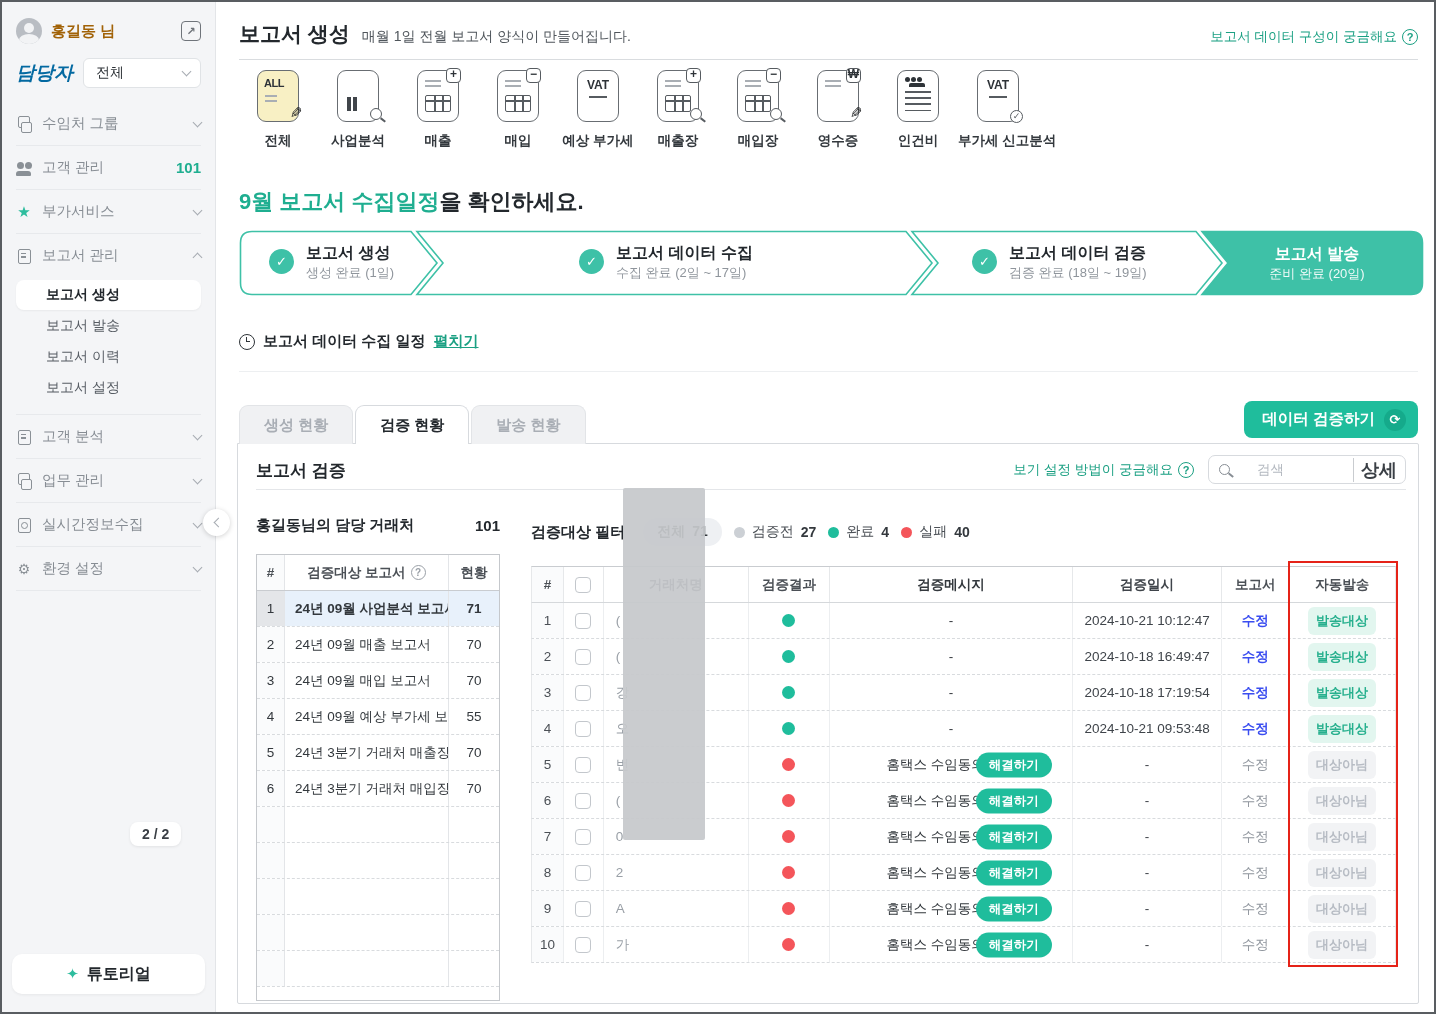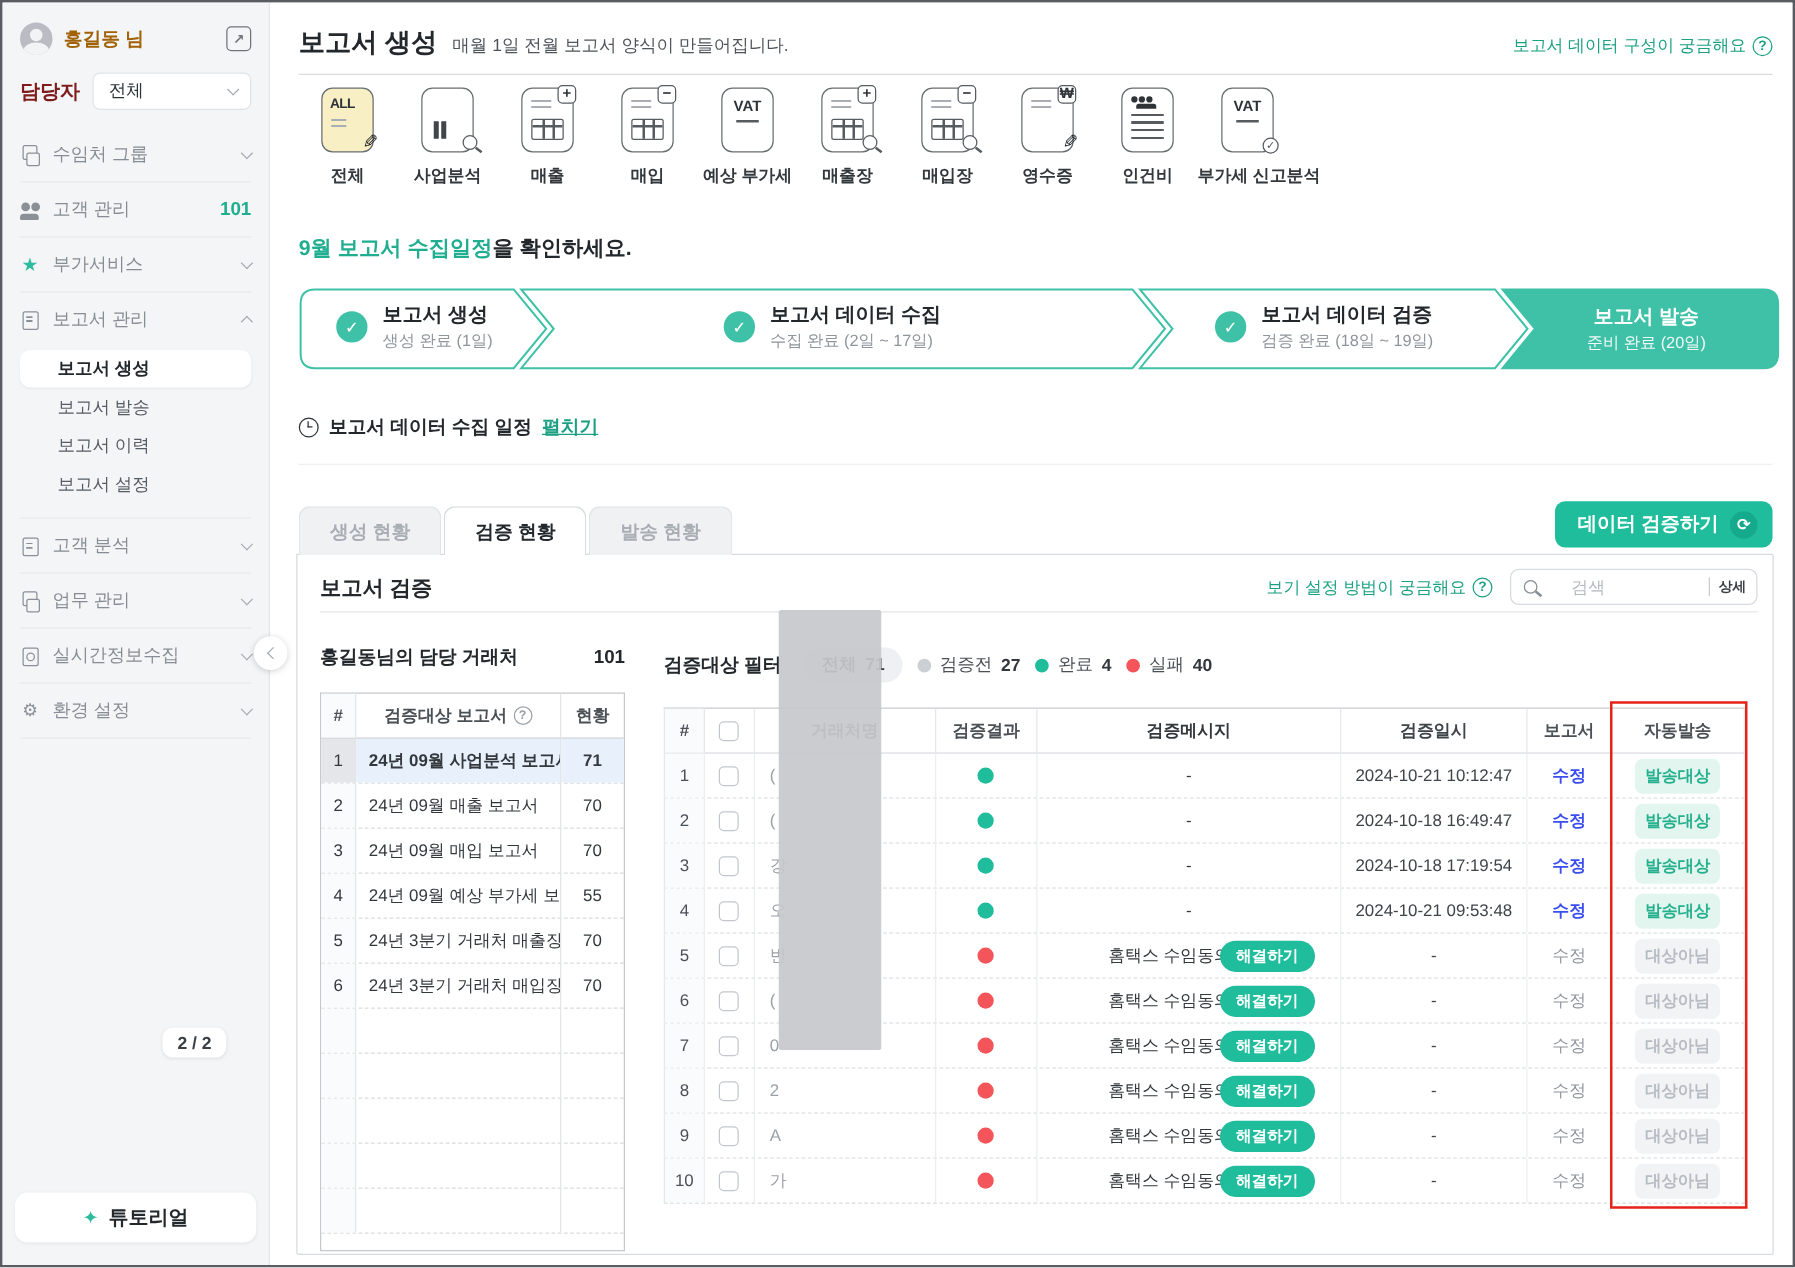--- a/index.html
+++ b/index.html
@@ -9,21 +9,21 @@
 
   
   .sidebar { position:absolute; left:0; top:0; bottom:0; width:214px; background:#f4f5f7; border-right:1px solid #e3e5e8; }
   .user-row { display:flex; align-items:center; gap:9px; padding:16px 14px 10px 14px; }
   .avatar { width:26px; height:26px; border-radius:50%; background:#b9bdc3; position:relative; overflow:hidden; flex:none; }
   .avatar::before { content:""; position:absolute; left:8px; top:5px; width:10px; height:10px; border-radius:50%; background:#f2f3f5; }
   .avatar::after { content:""; position:absolute; left:3px; top:16px; width:20px; height:12px; border-radius:50%; background:#f2f3f5; }
   .user-name { font-weight:700; font-size:15px; color:#a16207; flex:1; }
   .extlink { width:20px; height:20px; border:1.6px solid #6f747a; border-radius:4px; color:#6f747a; display:flex; align-items:center; justify-content:center; font-size:11px; font-weight:700; cursor:pointer; }
   .mgr-row { display:flex; align-items:center; gap:10px; padding:4px 14px 14px 14px; }
-  .mgr-label { font-weight:700; font-size:16px; color:#7f1d1d; }
+  .mgr-label { font-weight:700; font-size:19px; color:#0369a1;font-style:italic; }
   .mgr-select { flex:1; height:30px; background:#fff; border:1px solid #e0e3e6; border-radius:6px; display:flex; align-items:center; justify-content:space-between; padding:0 10px 0 12px; font-size:14px; color:#2e3338; cursor:pointer; }
   .snav { padding:0 14px; }
   .snav-item { display:flex; align-items:center; gap:10px; height:43px; color:#878d94; font-size:14.5px; cursor:pointer; }
   .snav-item .lbl { flex:1; }
   .snav-sep { border-top:1px solid #e7e9ec; }
   .snav-count { color:#1fae90; font-weight:700; font-size:15px; }
   .snav-star { color:#2dbd9e; font-size:15px; font-style:normal; width:16px; text-align:center; }
   .snav-gear { color:#8a9096; font-size:14px; font-style:normal; width:16px; text-align:center; }
   .submenu { padding:2px 0 10px 0; }
   .submenu-item { height:30px; display:flex; align-items:center; padding-left:30px; font-size:14px; color:#565c63; cursor:pointer; border-radius:8px; margin:1px 0; }
@@ -78,21 +78,21 @@
   .icmag::after { content:""; position:absolute; right:-5px; bottom:-2px; width:6px; height:1.8px; background:#565b60; transform:rotate(38deg); }
   .icpen { position:absolute; right:-5px; bottom:-1px; font-size:15px; font-style:normal; color:#17191b; transform:scaleX(-1); }
   .icvat { position:absolute; top:7px; left:0; right:0; text-align:center; font-weight:700; font-size:12px; color:#2e3338; }
   .icvat::after { content:""; display:block; width:18px; margin:4px auto 0; border-top:2px solid #565b60; }
   .iccheck { position:absolute; right:-5px; bottom:-2px; width:13px; height:13px; border:1.6px solid #565b60; border-radius:50%; background:#fff; color:#565b60; font-size:9px; line-height:11px; text-align:center; font-style:normal; }
   .icpeople { position:absolute; top:6px; left:0; right:0; height:10px; }
   .icpeople::before { content:""; position:absolute; left:13px; top:0; width:5px; height:5px; border-radius:50%; background:#2e3338; box-shadow:6px 0 0 #2e3338,-6px 0 0 #2e3338; }
   .icpeople::after { content:""; position:absolute; left:11px; top:6px; width:16px; height:4px; border-radius:2px 2px 0 0; background:#2e3338; }
   .iclines-wide { position:absolute; top:20px; left:7px; width:26px; height:22px; background:repeating-linear-gradient(#565b60 0 1.8px, transparent 1.8px 6.2px); }
 
-  .sched-title { position:absolute; left:22px; top:185px; font-size:17px; font-weight:700; color:#23282d;text-align:center; }
+  .sched-title { position:absolute; left:22px; top:185px; font-size:22px; font-weight:700; color:#23282d;text-align:center; }
   .sched-title .hl { color:#1fae90; }
   .steps { position:absolute; left:22px; top:228px; width:1185px; height:66px; }
   .steps svg { position:absolute; left:0; top:0; }
   .step-lab { position:absolute; top:12px; display:flex; align-items:center; gap:12px; }
   .step-check { width:25px; height:25px; border-radius:50%; background:#3ec1a7; color:#fff; font-size:13px; font-weight:700; display:flex; align-items:center; justify-content:center; font-style:normal; }
   .step-t { font-size:16px; font-weight:700; color:#23282d; line-height:1.35; }
   .step-d { font-size:13px; color:#8f959c; }
   .step-lab.s4 { display:block; text-align:center; width:200px; top:13px; }
   .step-lab.s4 .step-t, .step-lab.s4 .step-d { color:#fff; }
   .step-lab.s4 .step-d { opacity:.92; }
@@ -112,21 +112,21 @@
   .refresh-circ { width:22px; height:22px; border-radius:50%; background:#15aa8b; display:flex; align-items:center; justify-content:center; font-size:13px; font-style:normal; }
 
   .panel { position:absolute; left:20px; right:15px; top:441px; bottom:8px; background:#fff; border:1px solid #d7dade; border-radius:0 2px 2px 2px; }
   .panel-title { position:absolute; left:18px; top:15px; font-size:17px; font-weight:700; color:#23282d; }
   .panel-tools { position:absolute; right:12px; top:11px; display:flex; align-items:center; gap:14px; }
   .search-box { width:198px; height:29px; border:1px solid #d7dade; border-radius:7px; display:flex; align-items:center; padding:0 8px 0 10px; gap:7px; background:#fff; }
   .smag { width:11px; height:11px; border:1.8px solid #878d94; border-radius:50%; position:relative; flex:none; }
   .smag::after { content:""; position:absolute; right:-4.5px; bottom:-2px; width:5.5px; height:1.8px; background:#878d94; transform:rotate(40deg); }
   .search-box input { border:none; outline:none; flex:1; min-width:0; font-size:13.5px; font-family:inherit; color:#33383d;margin-left:20px; }
   .search-box input::placeholder { color:#b4b9c0; }
-  .search-detail { font-size:11px; font-weight:700; color:#3a3f45; border-left:1px solid #c9ccd0; padding-left:7px; white-space:nowrap; cursor:pointer; }
+  .search-detail { font-size:18px; font-weight:700; color:#3a3f45; border-left:1px solid #c9ccd0; padding-left:7px; white-space:nowrap; cursor:pointer; }
   .panel-div { position:absolute; left:18px; right:12px; top:45px; border-top:1px solid #e4e6e9; }
 
   .left-head { position:absolute; left:18px; top:72px; width:244px; display:flex; align-items:center; }
   .left-head .t { font-size:15px; font-weight:700; color:#23282d; flex:1; }
   .left-head .c { font-size:15px; font-weight:700; color:#23282d; }
   .ltable { position:absolute; left:18px; top:110px; width:244px; height:447px; border:1px solid #c5c8cc; font-size:13.5px; }
   .lhead { display:flex; height:36px; border-bottom:1px solid #c9ccd0; color:#4b5056; font-weight:700; }
   .lhead > div, .lrow > div { display:flex; align-items:center; justify-content:center; }
   .lh-no, .lc-no { width:28px; border-right:1px solid #e3e5e8; flex:none; background:#fafbfc; }
   .lh-name, .lc-name { width:164px; border-right:1px solid #e3e5e8; flex:none; }

